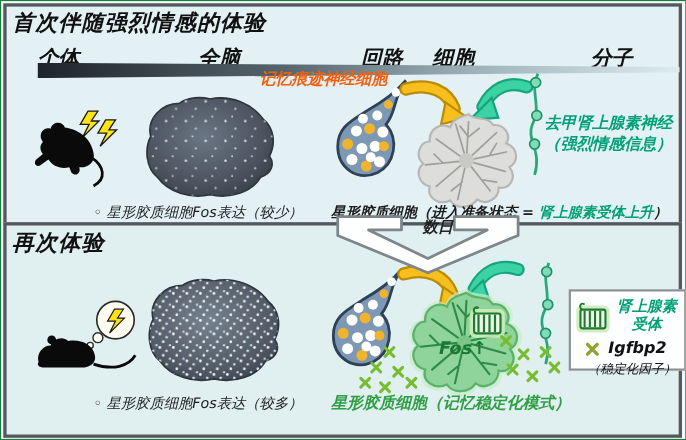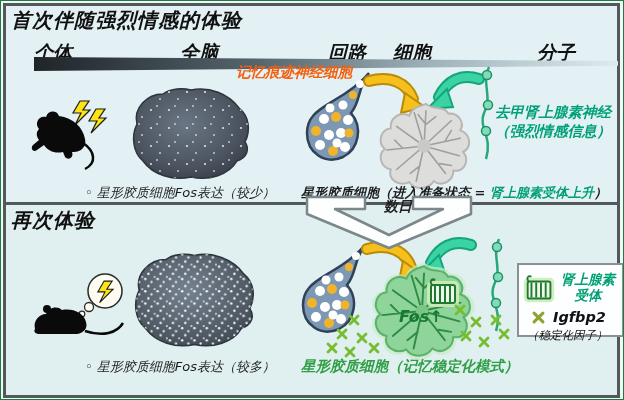--- a/index.html
+++ b/index.html
@@ -24,21 +24,21 @@
   .caption b{font-weight:700;}
   .teal-inline{color:#00a074;}
   .fos-label{position:absolute;font-size:16px;font-weight:700;color:#187a32;}
   .green-cap{position:absolute;font-size:14.5px;font-weight:700;color:#2f9e44;white-space:nowrap;}
   .transition-text{position:absolute;font-size:14px;font-weight:700;color:#222;text-align:center;z-index:7;}
   .legend{position:absolute;left:516px;top:262px;width:107px;height:74px;background:#fdfeff;
     border:2px solid #8a9094;box-sizing:border-box;z-index:6;}
   .legend .rc-text{position:absolute;left:34px;top:6px;width:70px;text-align:center;
     font-size:13.5px;font-weight:700;color:#00a074;line-height:16px;}
   .legend .ig{position:absolute;left:34px;top:44px;font-size:14.5px;font-weight:700;color:#111;}
-  .legend .ig-note{position:absolute;left:8px;top:63px;width:95px;text-align:left;font-size:11.5px;color:#111;white-space:nowrap;}
+  .legend .ig-note{position:absolute;left:8px;top:63px;width:95px;text-align:center;font-size:11.5px;color:#111;white-space:nowrap;}
   svg{display:block;overflow:visible;}
   .z5{z-index:5;} .z6{z-index:6;}
 </style>
 </head>
 <body>
 
 <div class="stage">
 
   <svg width="0" height="0" aria-hidden="true">
     <defs>

